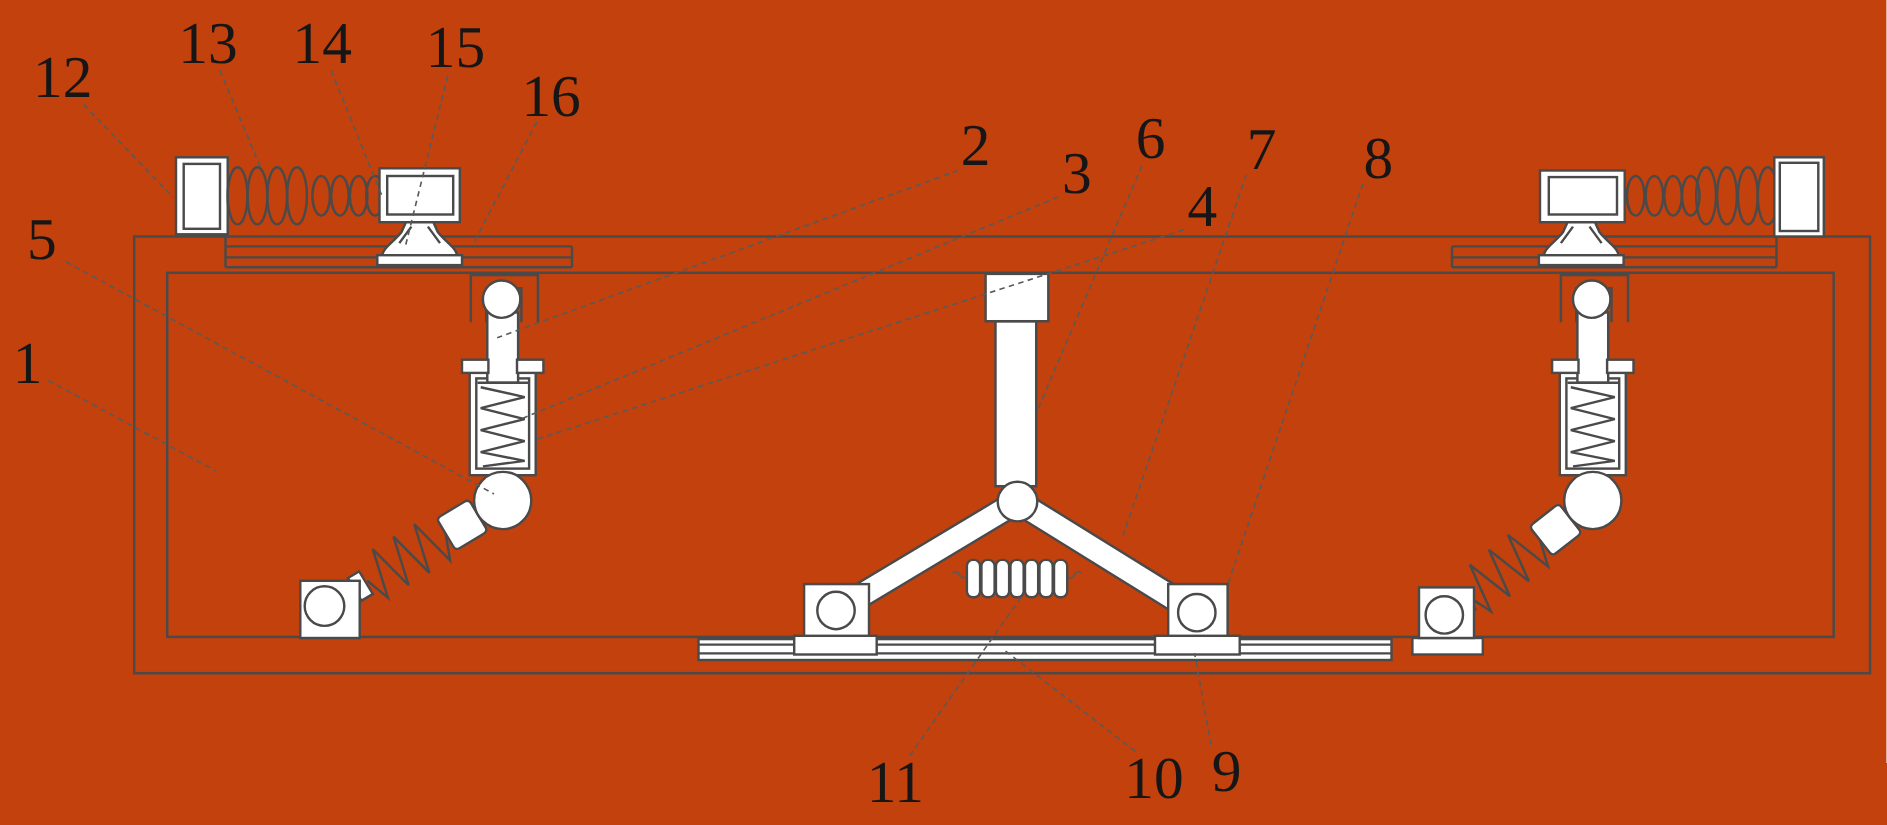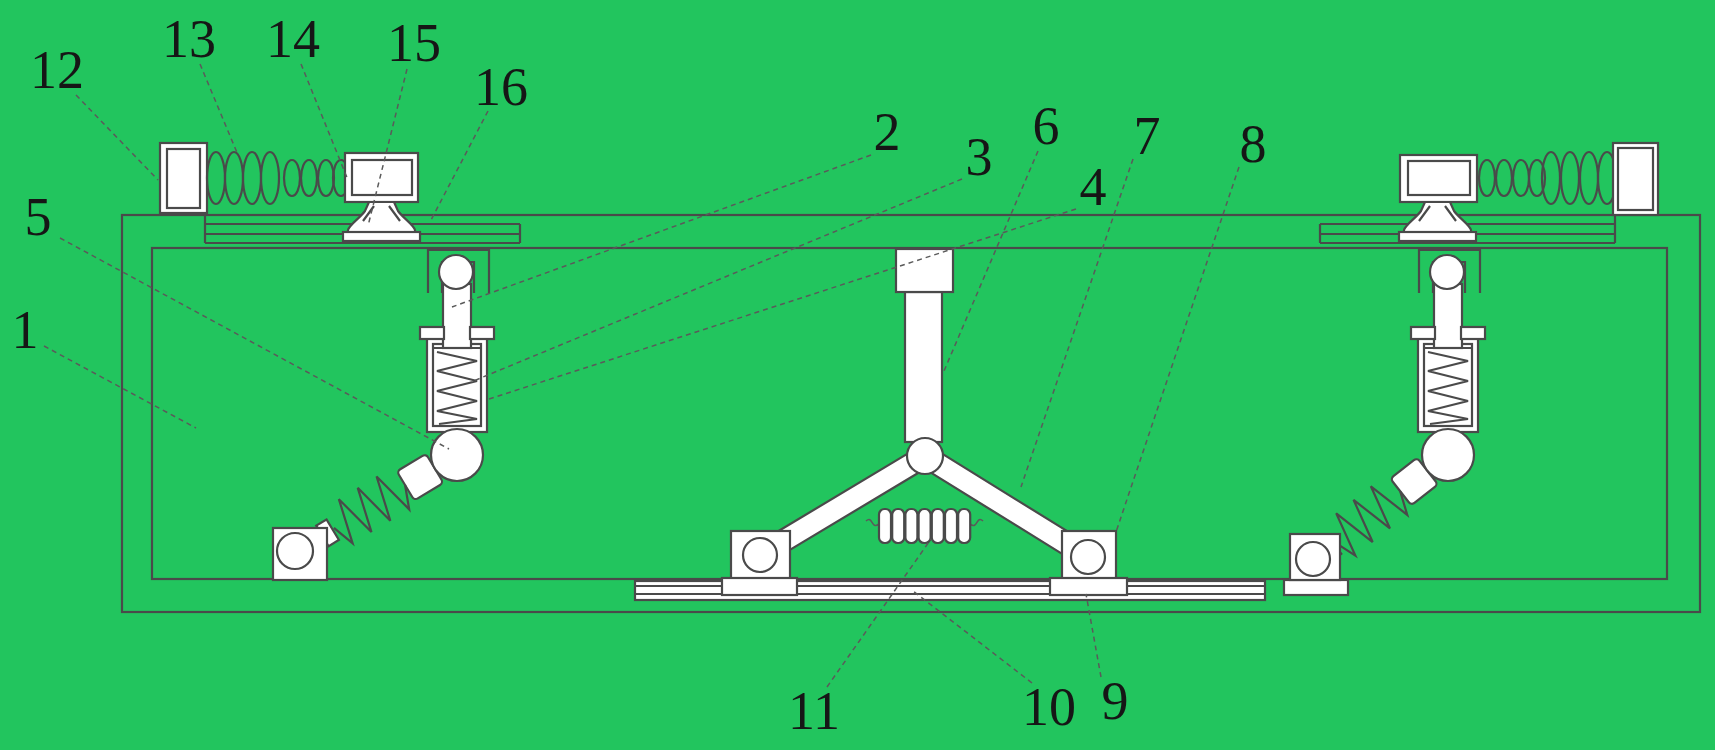--- a/index.html
+++ b/index.html
@@ -1,16 +1,16 @@
 <!DOCTYPE html>
 <html><head>
 <meta charset="utf-8">
 <style>
   html,body{margin:0;padding:0;background:#ffffff;}
-  #stage{position:relative;width:1715px;height:750px;background:#22c55e;overflow:hidden;
+  #stage{position:relative;width:1715px;height:750px;background:#c2410c;overflow:hidden;
          font-family:"Liberation Serif", serif;}
   svg{position:absolute;left:0;top:0;}
   .ln{stroke:#4a4a4a;stroke-width:2.2;fill:none;}
   .fw{stroke:#4a4a4a;stroke-width:2.2;fill:#ffffff;}
   .thin{stroke:#5a5a5a;stroke-width:1.6;fill:none;}
   text.part-label{fill:#161616;}
 </style>
 </head>
 <body>
 

